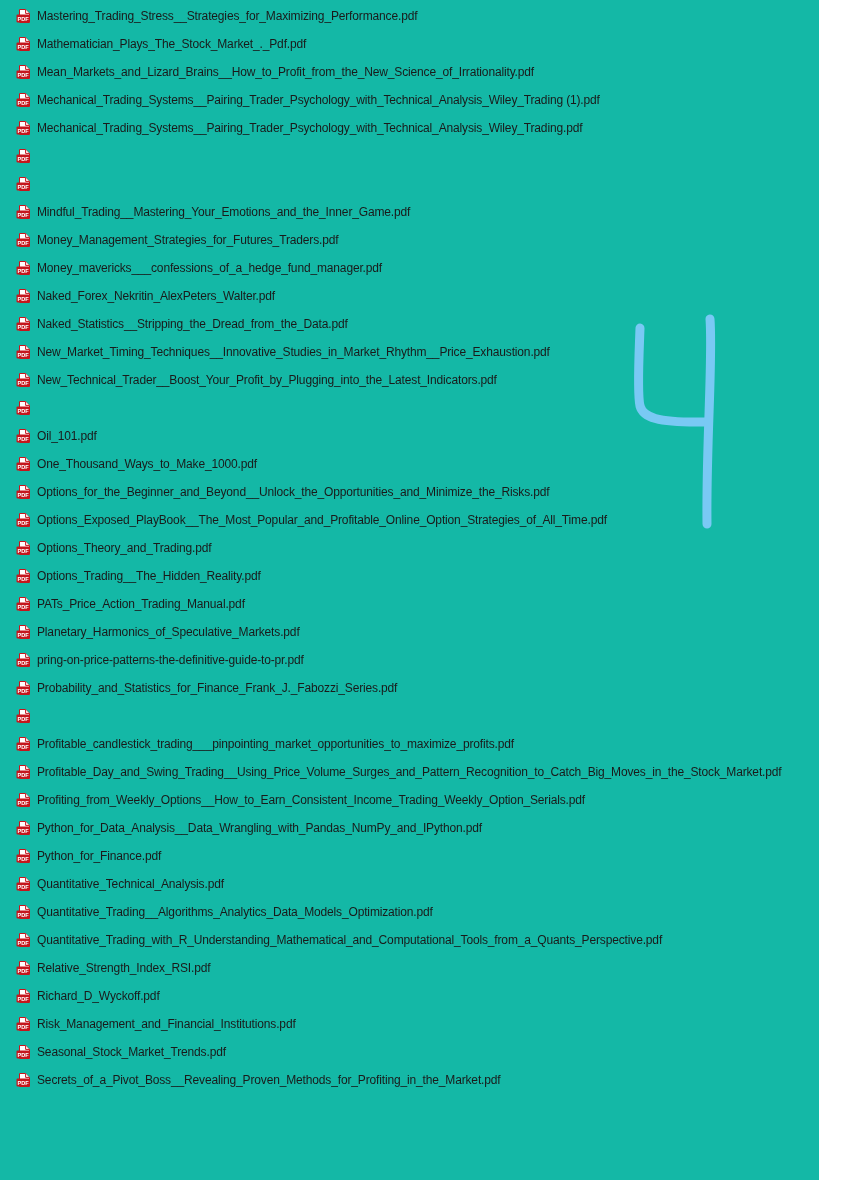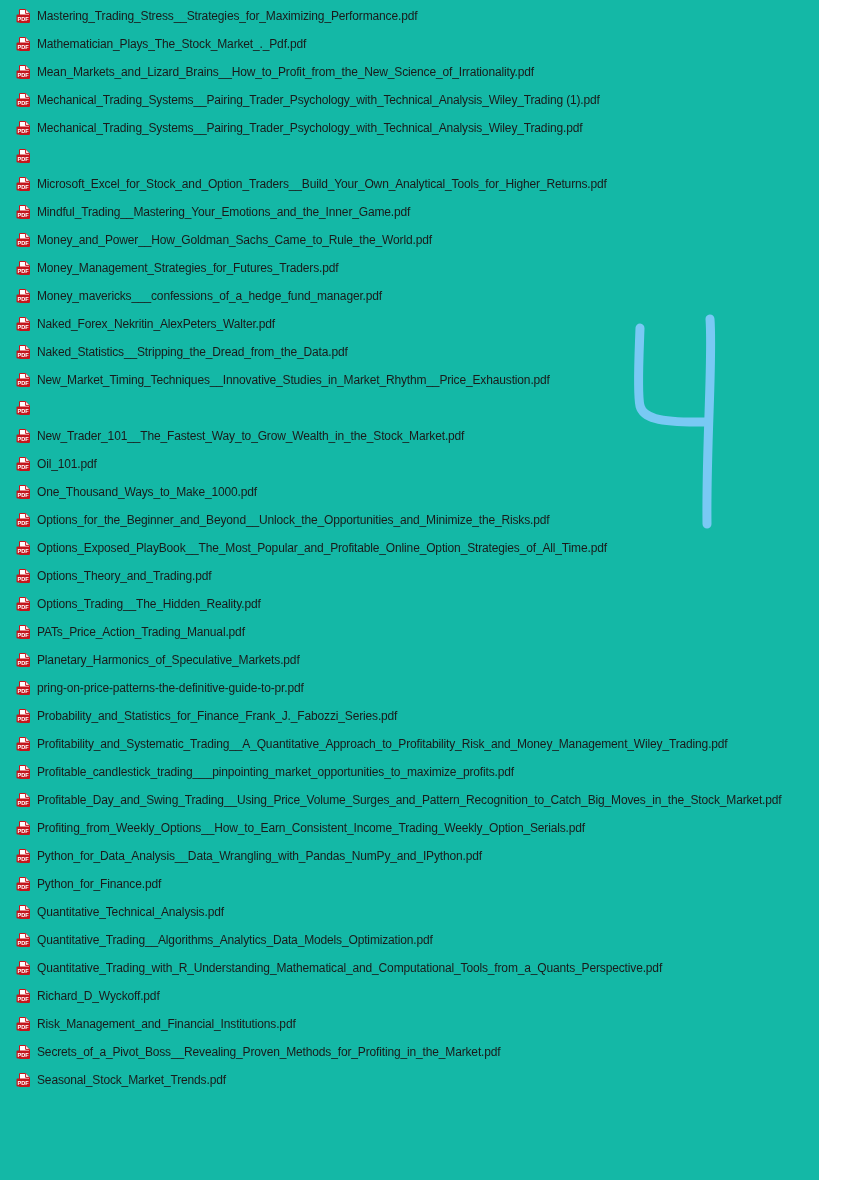--- a/index.html
+++ b/index.html
@@ -126,46 +126,34 @@
 
   <div class="row">
     <span class="pdf-icon">
       <svg width="16" height="16" viewBox="0 0 16 16">
         <path d="M3.5 1.5 H9.6 L13.5 5.4 V14.5 H3.5 Z" fill="#ffffff" stroke-width="1" stroke="#c5161d"></path>
         <path d="M9.6 1.5 V5.4 H13.5" fill="#ffffff" stroke-width="1" stroke="#c5161d"></path>
         <rect x="0.5" y="6.5" width="13" height="8" rx="1" fill="#c5161d"></rect>
         <text x="7" y="12.7" font-size="5.6" font-weight="bold" fill="#ffffff" text-anchor="middle" font-family="Liberation Sans, sans-serif">PDF</text>
       </svg>
     </span>
-    <span class="file-name">Microsoft_Excel_for_Stock_and_Option_Traders__Build_Your_Own_Analytical_Tools_for_Higher_Returns.pdf</span>
   </div>
 
   <div class="row">
     <span class="pdf-icon">
       <svg width="16" height="16" viewBox="0 0 16 16">
         <path d="M3.5 1.5 H9.6 L13.5 5.4 V14.5 H3.5 Z" fill="#ffffff" stroke-width="1" stroke="#c5161d"></path>
         <path d="M9.6 1.5 V5.4 H13.5" fill="#ffffff" stroke-width="1" stroke="#c5161d"></path>
         <rect x="0.5" y="6.5" width="13" height="8" rx="1" fill="#c5161d"></rect>
         <text x="7" y="12.7" font-size="5.6" font-weight="bold" fill="#ffffff" text-anchor="middle" font-family="Liberation Sans, sans-serif">PDF</text>
       </svg>
     </span>
     <span class="file-name">Mindful_Trading__Mastering_Your_Emotions_and_the_Inner_Game.pdf</span>
   </div>
 
-  <div class="row">
-    <span class="pdf-icon">
-      <svg width="16" height="16" viewBox="0 0 16 16">
-        <path d="M3.5 1.5 H9.6 L13.5 5.4 V14.5 H3.5 Z" fill="#ffffff" stroke-width="1" stroke="#c5161d"></path>
-        <path d="M9.6 1.5 V5.4 H13.5" fill="#ffffff" stroke-width="1" stroke="#c5161d"></path>
-        <rect x="0.5" y="6.5" width="13" height="8" rx="1" fill="#c5161d"></rect>
-        <text x="7" y="12.7" font-size="5.6" font-weight="bold" fill="#ffffff" text-anchor="middle" font-family="Liberation Sans, sans-serif">PDF</text>
-      </svg>
-    </span>
-    <span class="file-name">Money_and_Power__How_Goldman_Sachs_Came_to_Rule_the_World.pdf</span>
-  </div>
 
   <div class="row">
     <span class="pdf-icon">
       <svg width="16" height="16" viewBox="0 0 16 16">
         <path d="M3.5 1.5 H9.6 L13.5 5.4 V14.5 H3.5 Z" fill="#ffffff" stroke-width="1" stroke="#c5161d"></path>
         <path d="M9.6 1.5 V5.4 H13.5" fill="#ffffff" stroke-width="1" stroke="#c5161d"></path>
         <rect x="0.5" y="6.5" width="13" height="8" rx="1" fill="#c5161d"></rect>
         <text x="7" y="12.7" font-size="5.6" font-weight="bold" fill="#ffffff" text-anchor="middle" font-family="Liberation Sans, sans-serif">PDF</text>
       </svg>
     </span>
@@ -222,32 +210,32 @@
 
   <div class="row">
     <span class="pdf-icon">
       <svg width="16" height="16" viewBox="0 0 16 16">
         <path d="M3.5 1.5 H9.6 L13.5 5.4 V14.5 H3.5 Z" fill="#ffffff" stroke-width="1" stroke="#c5161d"></path>
         <path d="M9.6 1.5 V5.4 H13.5" fill="#ffffff" stroke-width="1" stroke="#c5161d"></path>
         <rect x="0.5" y="6.5" width="13" height="8" rx="1" fill="#c5161d"></rect>
         <text x="7" y="12.7" font-size="5.6" font-weight="bold" fill="#ffffff" text-anchor="middle" font-family="Liberation Sans, sans-serif">PDF</text>
       </svg>
     </span>
-  </div>
-
-  <div class="row">
-    <span class="pdf-icon">
-      <svg width="16" height="16" viewBox="0 0 16 16">
-        <path d="M3.5 1.5 H9.6 L13.5 5.4 V14.5 H3.5 Z" fill="#ffffff" stroke-width="1" stroke="#c5161d"></path>
-        <path d="M9.6 1.5 V5.4 H13.5" fill="#ffffff" stroke-width="1" stroke="#c5161d"></path>
-        <rect x="0.5" y="6.5" width="13" height="8" rx="1" fill="#c5161d"></rect>
-        <text x="7" y="12.7" font-size="5.6" font-weight="bold" fill="#ffffff" text-anchor="middle" font-family="Liberation Sans, sans-serif">PDF</text>
-      </svg>
-    </span>
-    <span class="file-name">New_Trader_101__The_Fastest_Way_to_Grow_Wealth_in_the_Stock_Market.pdf</span>
+    <span class="file-name">New_Technical_Trader__Boost_Your_Profit_by_Plugging_into_the_Latest_Indicators.pdf</span>
+  </div>
+
+  <div class="row">
+    <span class="pdf-icon">
+      <svg width="16" height="16" viewBox="0 0 16 16">
+        <path d="M3.5 1.5 H9.6 L13.5 5.4 V14.5 H3.5 Z" fill="#ffffff" stroke-width="1" stroke="#c5161d"></path>
+        <path d="M9.6 1.5 V5.4 H13.5" fill="#ffffff" stroke-width="1" stroke="#c5161d"></path>
+        <rect x="0.5" y="6.5" width="13" height="8" rx="1" fill="#c5161d"></rect>
+        <text x="7" y="12.7" font-size="5.6" font-weight="bold" fill="#ffffff" text-anchor="middle" font-family="Liberation Sans, sans-serif">PDF</text>
+      </svg>
+    </span>
   </div>
 
   <div class="row">
     <span class="pdf-icon">
       <svg width="16" height="16" viewBox="0 0 16 16">
         <path d="M3.5 1.5 H9.6 L13.5 5.4 V14.5 H3.5 Z" fill="#ffffff" stroke-width="1" stroke="#c5161d"></path>
         <path d="M9.6 1.5 V5.4 H13.5" fill="#ffffff" stroke-width="1" stroke="#c5161d"></path>
         <rect x="0.5" y="6.5" width="13" height="8" rx="1" fill="#c5161d"></rect>
         <text x="7" y="12.7" font-size="5.6" font-weight="bold" fill="#ffffff" text-anchor="middle" font-family="Liberation Sans, sans-serif">PDF</text>
       </svg>
@@ -365,21 +353,20 @@
 
   <div class="row">
     <span class="pdf-icon">
       <svg width="16" height="16" viewBox="0 0 16 16">
         <path d="M3.5 1.5 H9.6 L13.5 5.4 V14.5 H3.5 Z" fill="#ffffff" stroke-width="1" stroke="#c5161d"></path>
         <path d="M9.6 1.5 V5.4 H13.5" fill="#ffffff" stroke-width="1" stroke="#c5161d"></path>
         <rect x="0.5" y="6.5" width="13" height="8" rx="1" fill="#c5161d"></rect>
         <text x="7" y="12.7" font-size="5.6" font-weight="bold" fill="#ffffff" text-anchor="middle" font-family="Liberation Sans, sans-serif">PDF</text>
       </svg>
     </span>
-    <span class="file-name">Profitability_and_Systematic_Trading__A_Quantitative_Approach_to_Profitability_Risk_and_Money_Management_Wiley_Trading.pdf</span>
   </div>
 
   <div class="row">
     <span class="pdf-icon">
       <svg width="16" height="16" viewBox="0 0 16 16">
         <path d="M3.5 1.5 H9.6 L13.5 5.4 V14.5 H3.5 Z" fill="#ffffff" stroke-width="1" stroke="#c5161d"></path>
         <path d="M9.6 1.5 V5.4 H13.5" fill="#ffffff" stroke-width="1" stroke="#c5161d"></path>
         <rect x="0.5" y="6.5" width="13" height="8" rx="1" fill="#c5161d"></rect>
         <text x="7" y="12.7" font-size="5.6" font-weight="bold" fill="#ffffff" text-anchor="middle" font-family="Liberation Sans, sans-serif">PDF</text>
       </svg>
@@ -464,20 +451,31 @@
       <svg width="16" height="16" viewBox="0 0 16 16">
         <path d="M3.5 1.5 H9.6 L13.5 5.4 V14.5 H3.5 Z" fill="#ffffff" stroke-width="1" stroke="#c5161d"></path>
         <path d="M9.6 1.5 V5.4 H13.5" fill="#ffffff" stroke-width="1" stroke="#c5161d"></path>
         <rect x="0.5" y="6.5" width="13" height="8" rx="1" fill="#c5161d"></rect>
         <text x="7" y="12.7" font-size="5.6" font-weight="bold" fill="#ffffff" text-anchor="middle" font-family="Liberation Sans, sans-serif">PDF</text>
       </svg>
     </span>
     <span class="file-name">Quantitative_Trading_with_R_Understanding_Mathematical_and_Computational_Tools_from_a_Quants_Perspective.pdf</span>
   </div>
 
+  <div class="row">
+    <span class="pdf-icon">
+      <svg width="16" height="16" viewBox="0 0 16 16">
+        <path d="M3.5 1.5 H9.6 L13.5 5.4 V14.5 H3.5 Z" fill="#ffffff" stroke-width="1" stroke="#c5161d"></path>
+        <path d="M9.6 1.5 V5.4 H13.5" fill="#ffffff" stroke-width="1" stroke="#c5161d"></path>
+        <rect x="0.5" y="6.5" width="13" height="8" rx="1" fill="#c5161d"></rect>
+        <text x="7" y="12.7" font-size="5.6" font-weight="bold" fill="#ffffff" text-anchor="middle" font-family="Liberation Sans, sans-serif">PDF</text>
+      </svg>
+    </span>
+    <span class="file-name">Relative_Strength_Index_RSI.pdf</span>
+  </div>
 
   <div class="row">
     <span class="pdf-icon">
       <svg width="16" height="16" viewBox="0 0 16 16">
         <path d="M3.5 1.5 H9.6 L13.5 5.4 V14.5 H3.5 Z" fill="#ffffff" stroke-width="1" stroke="#c5161d"></path>
         <path d="M9.6 1.5 V5.4 H13.5" fill="#ffffff" stroke-width="1" stroke="#c5161d"></path>
         <rect x="0.5" y="6.5" width="13" height="8" rx="1" fill="#c5161d"></rect>
         <text x="7" y="12.7" font-size="5.6" font-weight="bold" fill="#ffffff" text-anchor="middle" font-family="Liberation Sans, sans-serif">PDF</text>
       </svg>
     </span>
@@ -499,33 +497,33 @@
 
   <div class="row">
     <span class="pdf-icon">
       <svg width="16" height="16" viewBox="0 0 16 16">
         <path d="M3.5 1.5 H9.6 L13.5 5.4 V14.5 H3.5 Z" fill="#ffffff" stroke-width="1" stroke="#c5161d"></path>
         <path d="M9.6 1.5 V5.4 H13.5" fill="#ffffff" stroke-width="1" stroke="#c5161d"></path>
         <rect x="0.5" y="6.5" width="13" height="8" rx="1" fill="#c5161d"></rect>
         <text x="7" y="12.7" font-size="5.6" font-weight="bold" fill="#ffffff" text-anchor="middle" font-family="Liberation Sans, sans-serif">PDF</text>
       </svg>
     </span>
+    <span class="file-name">Seasonal_Stock_Market_Trends.pdf</span>
+  </div>
+
+  <div class="row">
+    <span class="pdf-icon">
+      <svg width="16" height="16" viewBox="0 0 16 16">
+        <path d="M3.5 1.5 H9.6 L13.5 5.4 V14.5 H3.5 Z" fill="#ffffff" stroke-width="1" stroke="#c5161d"></path>
+        <path d="M9.6 1.5 V5.4 H13.5" fill="#ffffff" stroke-width="1" stroke="#c5161d"></path>
+        <rect x="0.5" y="6.5" width="13" height="8" rx="1" fill="#c5161d"></rect>
+        <text x="7" y="12.7" font-size="5.6" font-weight="bold" fill="#ffffff" text-anchor="middle" font-family="Liberation Sans, sans-serif">PDF</text>
+      </svg>
+    </span>
     <span class="file-name">Secrets_of_a_Pivot_Boss__Revealing_Proven_Methods_for_Profiting_in_the_Market.pdf</span>
-  </div>
-
-  <div class="row">
-    <span class="pdf-icon">
-      <svg width="16" height="16" viewBox="0 0 16 16">
-        <path d="M3.5 1.5 H9.6 L13.5 5.4 V14.5 H3.5 Z" fill="#ffffff" stroke-width="1" stroke="#c5161d"></path>
-        <path d="M9.6 1.5 V5.4 H13.5" fill="#ffffff" stroke-width="1" stroke="#c5161d"></path>
-        <rect x="0.5" y="6.5" width="13" height="8" rx="1" fill="#c5161d"></rect>
-        <text x="7" y="12.7" font-size="5.6" font-weight="bold" fill="#ffffff" text-anchor="middle" font-family="Liberation Sans, sans-serif">PDF</text>
-      </svg>
-    </span>
-    <span class="file-name">Seasonal_Stock_Market_Trends.pdf</span>
   </div>
 </div>
 
   <svg id="annotation-4" width="160" height="250" viewBox="0 0 160 250" fill="none" aria-label="4">
     <path d="M 40 33 C 39 62 37 98 40 111 C 43 122 56 128 106 127" stroke-width="9" stroke-linecap="round" stroke-linejoin="round" fill="none" stroke="#79c9f4"></path>
     <path d="M 110 24 C 113 64 106 150 107 229" stroke-width="9" stroke-linecap="round" fill="none" stroke="#79c9f4"></path>
   </svg>
 
 </div>
 

